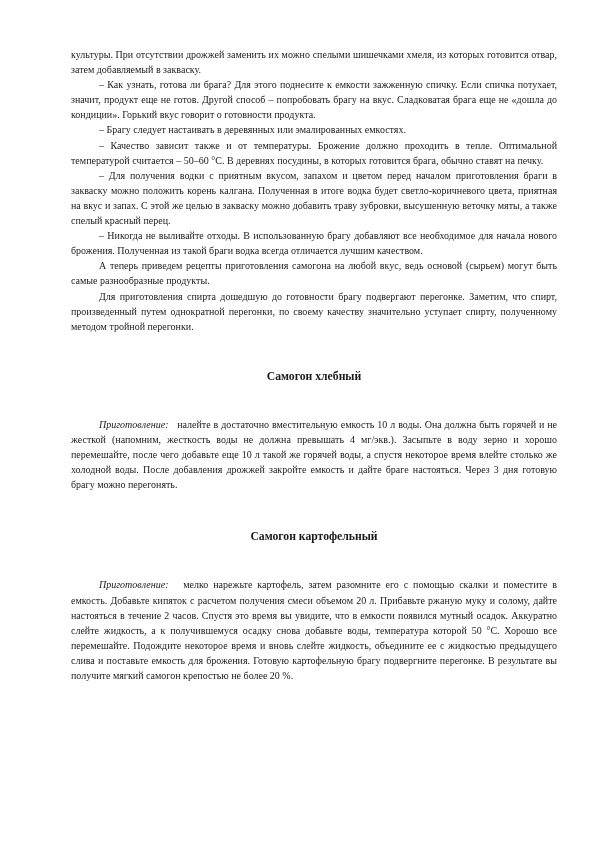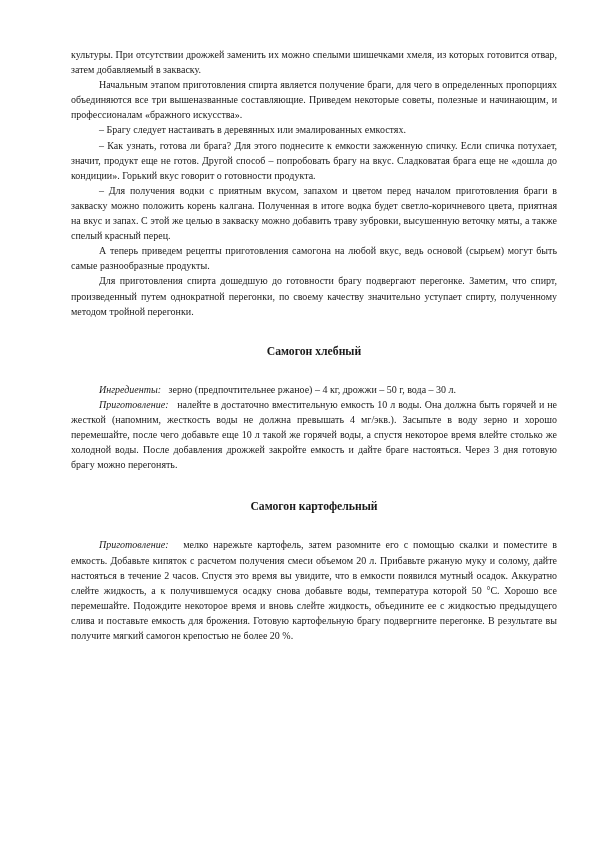--- a/index.html
+++ b/index.html
@@ -4,38 +4,38 @@
   <style>
     html, body { margin: 0; padding: 0; background: #ffffff; }
     body { width: 600px; height: 849px; position: relative; overflow: hidden; }
     .page {
       position: absolute; left: 71px; top: 47px; width: 486px;
       font-family: Liberation Serif, serif; font-size: 10px; line-height: 15.1px;
       color: #1a1a1a;
     }
     .p { margin: 0; text-align: justify; text-indent: 28px; }
     .p.noindent { text-indent: 0; }
-    .h { margin: 6px; text-align: center; font-weight: bold; }
+    .h { margin: 16px; text-align: center; font-weight: bold; }
     .label { font-style: italic; }
   </style>
 </head>
 <body>
 
 <div class="page">
   <p class="p noindent">культуры. При отсутствии дрожжей заменить их можно спелыми шишечками хмеля, из которых готовится отвар, затем добавляемый в закваску.</p>
-  <p class="p">Начальным этапом приготовления спирта является получение браги, для чего в определенных пропорциях объединяются все три вышеназванные составляющие. Приведем некоторые советы, полезные и начинающим, и профессионалам «бражного искусства».</p>
+  <p class="p">– Как узнать, готова ли брага? Для этого поднесите к емкости зажженную спичку. Если спичка потухает, значит, продукт еще не готов. Другой способ – попробовать брагу на вкус. Сладковатая брага еще не «дошла до кондиции». Горький вкус говорит о готовности продукта.</p>
   <p class="p">– Брагу следует настаивать в деревянных или эмалированных емкостях.</p>
-  <p class="p">– Как узнать, готова ли брага? Для этого поднесите к емкости зажженную спичку. Если спичка потухает, значит, продукт еще не готов. Другой способ – попробовать брагу на вкус. Сладковатая брага еще не «дошла до кондиции». Горький вкус говорит о готовности продукта.</p>
+  <p class="p">– Качество зависит также и от температуры. Брожение должно проходить в тепле. Оптимальной температурой считается – 50–60 °С. В деревнях посудины, в которых готовится брага, обычно ставят на печку.</p>
   <p class="p">– Для получения водки с приятным вкусом, запахом и цветом перед началом приготовления браги в закваску можно положить корень калгана. Полученная в итоге водка будет светло-коричневого цвета, приятная на вкус и запах. С этой же целью в закваску можно добавить траву зубровки, высушенную веточку мяты, а также спелый красный перец.</p>
+  <p class="p">– Никогда не выливайте отходы. В использованную брагу добавляют все необходимое для начала нового брожения. Полученная из такой браги водка всегда отличается лучшим качеством.</p>
   <p class="p">А теперь приведем рецепты приготовления самогона на любой вкус, ведь основой (сырьем) могут быть самые разнообразные продукты.</p>
   <p class="p">Для приготовления спирта дошедшую до готовности брагу подвергают перегонке. Заметим, что спирт, произведенный путем однократной перегонки, по своему качеству значительно уступает спирту, полученному методом тройной перегонки.</p>
 
   <div style="height:19px"></div>
   <h3 class="h">Самогон хлебный</h3>
   <div style="height:17px"></div>
-  <p class="p"><span class="label">Ингредиенты:</span>&nbsp;&nbsp; <span>зерно (предпочтительнее ржаное) – 4 кг, дрожжи – 50 г, вода – 30 л.</span></p>
   <p class="p"><span class="label">Приготовление:</span>&nbsp;&nbsp; <span>налейте в достаточно вместительную емкость 10 л воды. Она должна быть горячей и не жесткой (напомним, жесткость воды не должна превышать 4 мг/экв.). Засыпьте в воду зерно и хорошо перемешайте, после чего добавьте еще 10 л такой же горячей воды, а спустя некоторое время влейте столько же холодной воды. После добавления дрожжей закройте емкость и дайте браге настояться. Через 3 дня готовую брагу можно перегонять.</span></p>
 
   <div style="height:21px"></div>
   <h3 class="h">Самогон картофельный</h3>
   <div style="height:17px"></div>
   <p class="p"><span class="label">Приготовление:</span>&nbsp;&nbsp; <span>мелко нарежьте картофель, затем разомните его с помощью скалки и поместите в емкость. Добавьте кипяток с расчетом получения смеси объемом 20 л. Прибавьте ржаную муку и солому, дайте настояться в течение 2 часов. Спустя это время вы увидите, что в емкости появился мутный осадок. Аккуратно слейте жидкость, а к получившемуся осадку снова добавьте воды, температура которой 50 °С. Хорошо все перемешайте. Подождите некоторое время и вновь слейте жидкость, объедините ее с жидкостью предыдущего слива и поставьте емкость для брожения. Готовую картофельную брагу подвергните перегонке. В результате вы получите мягкий самогон крепостью не более 20 %.</span></p>
 </div>
 
 </body></html>

